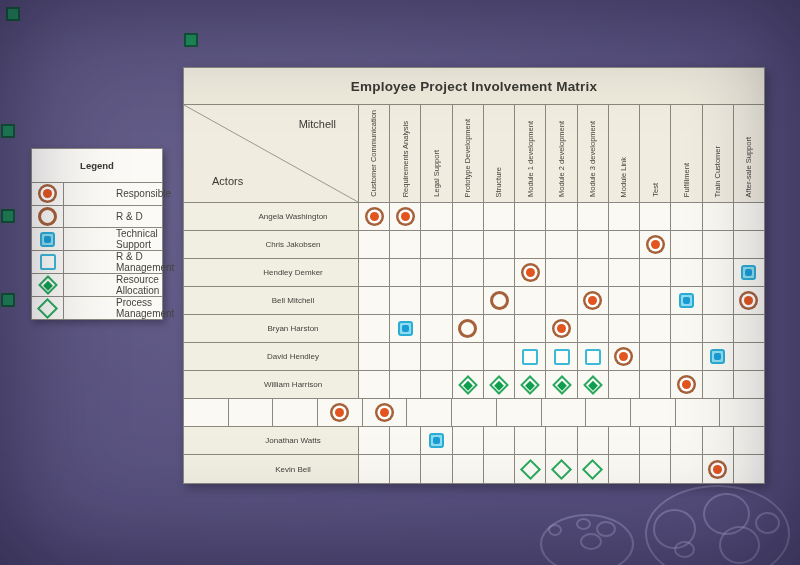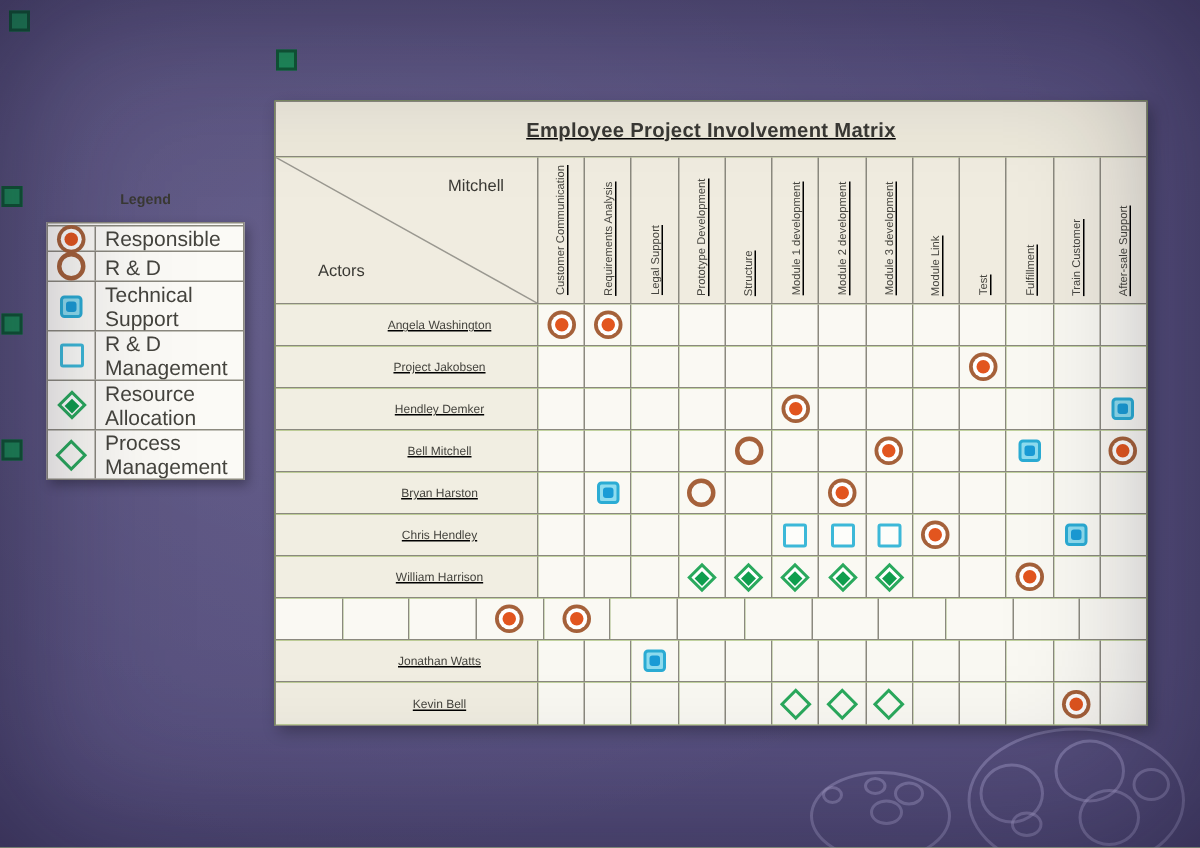--- a/index.html
+++ b/index.html
@@ -28,27 +28,27 @@
   }
   .legend-title {
     height:34px; flex:0 0 34px; border-bottom:1px solid #8b897f;
     display:flex; align-items:center; justify-content:center;
     font-size:9.5px; font-weight:bold; color:#3a3934;
   }
   .legend-body { flex:1; display:flex; flex-direction:column; }
   .legend-row { flex:1; display:flex; border-bottom:1px solid #8b897f; }
   .legend-row:last-child { border-bottom:none; }
   .legend-sym { width:32px; flex:0 0 32px; border-right:1px solid #8b897f; display:flex; align-items:center; justify-content:center; }
-  .legend-label { flex:1; display:flex; align-items:center; padding-left:6px; font-size:14px; color:#45443e; }
+  .legend-label { flex:1; display:flex; align-items:center; padding-left:6px; font-size:10px; color:#45443e;margin-left:46px; }
 
   
   .matrix {
     position:absolute; left:183px; top:67px; width:580px; height:415px;
     box-sizing:content-box; border:1px solid #8b897f;
-    background:#84cc16; box-shadow:3px 4px 10px rgba(0,0,0,0.3);text-decoration:underline;
+    background:#0369a1; box-shadow:3px 4px 10px rgba(0,0,0,0.3);
   }
   .m-title {
     height:37px; background:#eeeadc; border-bottom:1px solid #8b897f;
     display:flex; align-items:center; justify-content:center;
     font-size:13.5px; font-weight:bold; color:#3a3934; letter-spacing:0.2px;
   }
   .m-header { display:flex; height:98px; border-bottom:1px solid #8b897f; background:#f0ece0; }
   .corner { width:175px; flex:0 0 175px; position:relative; border-right:1px solid #8b897f; }
   .corner svg { position:absolute; inset:0; width:100%; height:100%; }
   .corner .lbl-actions { position:absolute; top:13px; right:22px; font-size:11px; color:#3a3934; }
@@ -218,21 +218,21 @@
         <div class="cell"></div>
         <div class="cell"></div>
         <div class="cell"></div>
         <div class="cell"></div>
         <div class="cell"></div>
         <div class="cell"></div>
         <div class="cell"></div>
         <div class="cell"></div>
       </div>
       <div class="m-row">
-        <div class="actor-cell">Project Jakobsen</div>
+        <div class="actor-cell">Chris Jakobsen</div>
         <div class="cell"></div>
         <div class="cell"></div>
         <div class="cell"></div>
         <div class="cell"></div>
         <div class="cell"></div>
         <div class="cell"></div>
         <div class="cell"></div>
         <div class="cell"></div>
         <div class="cell"></div>
         <div class="cell">
@@ -302,21 +302,21 @@
           <span class="sym sym-responsible"></span>
         </div>
         <div class="cell"></div>
         <div class="cell"></div>
         <div class="cell"></div>
         <div class="cell"></div>
         <div class="cell"></div>
         <div class="cell"></div>
       </div>
       <div class="m-row">
-        <div class="actor-cell">Chris Hendley</div>
+        <div class="actor-cell">David Hendley</div>
         <div class="cell"></div>
         <div class="cell"></div>
         <div class="cell"></div>
         <div class="cell"></div>
         <div class="cell"></div>
         <div class="cell">
           <span class="sym sym-rndm"></span>
         </div>
         <div class="cell">
           <span class="sym sym-rndm"></span>

